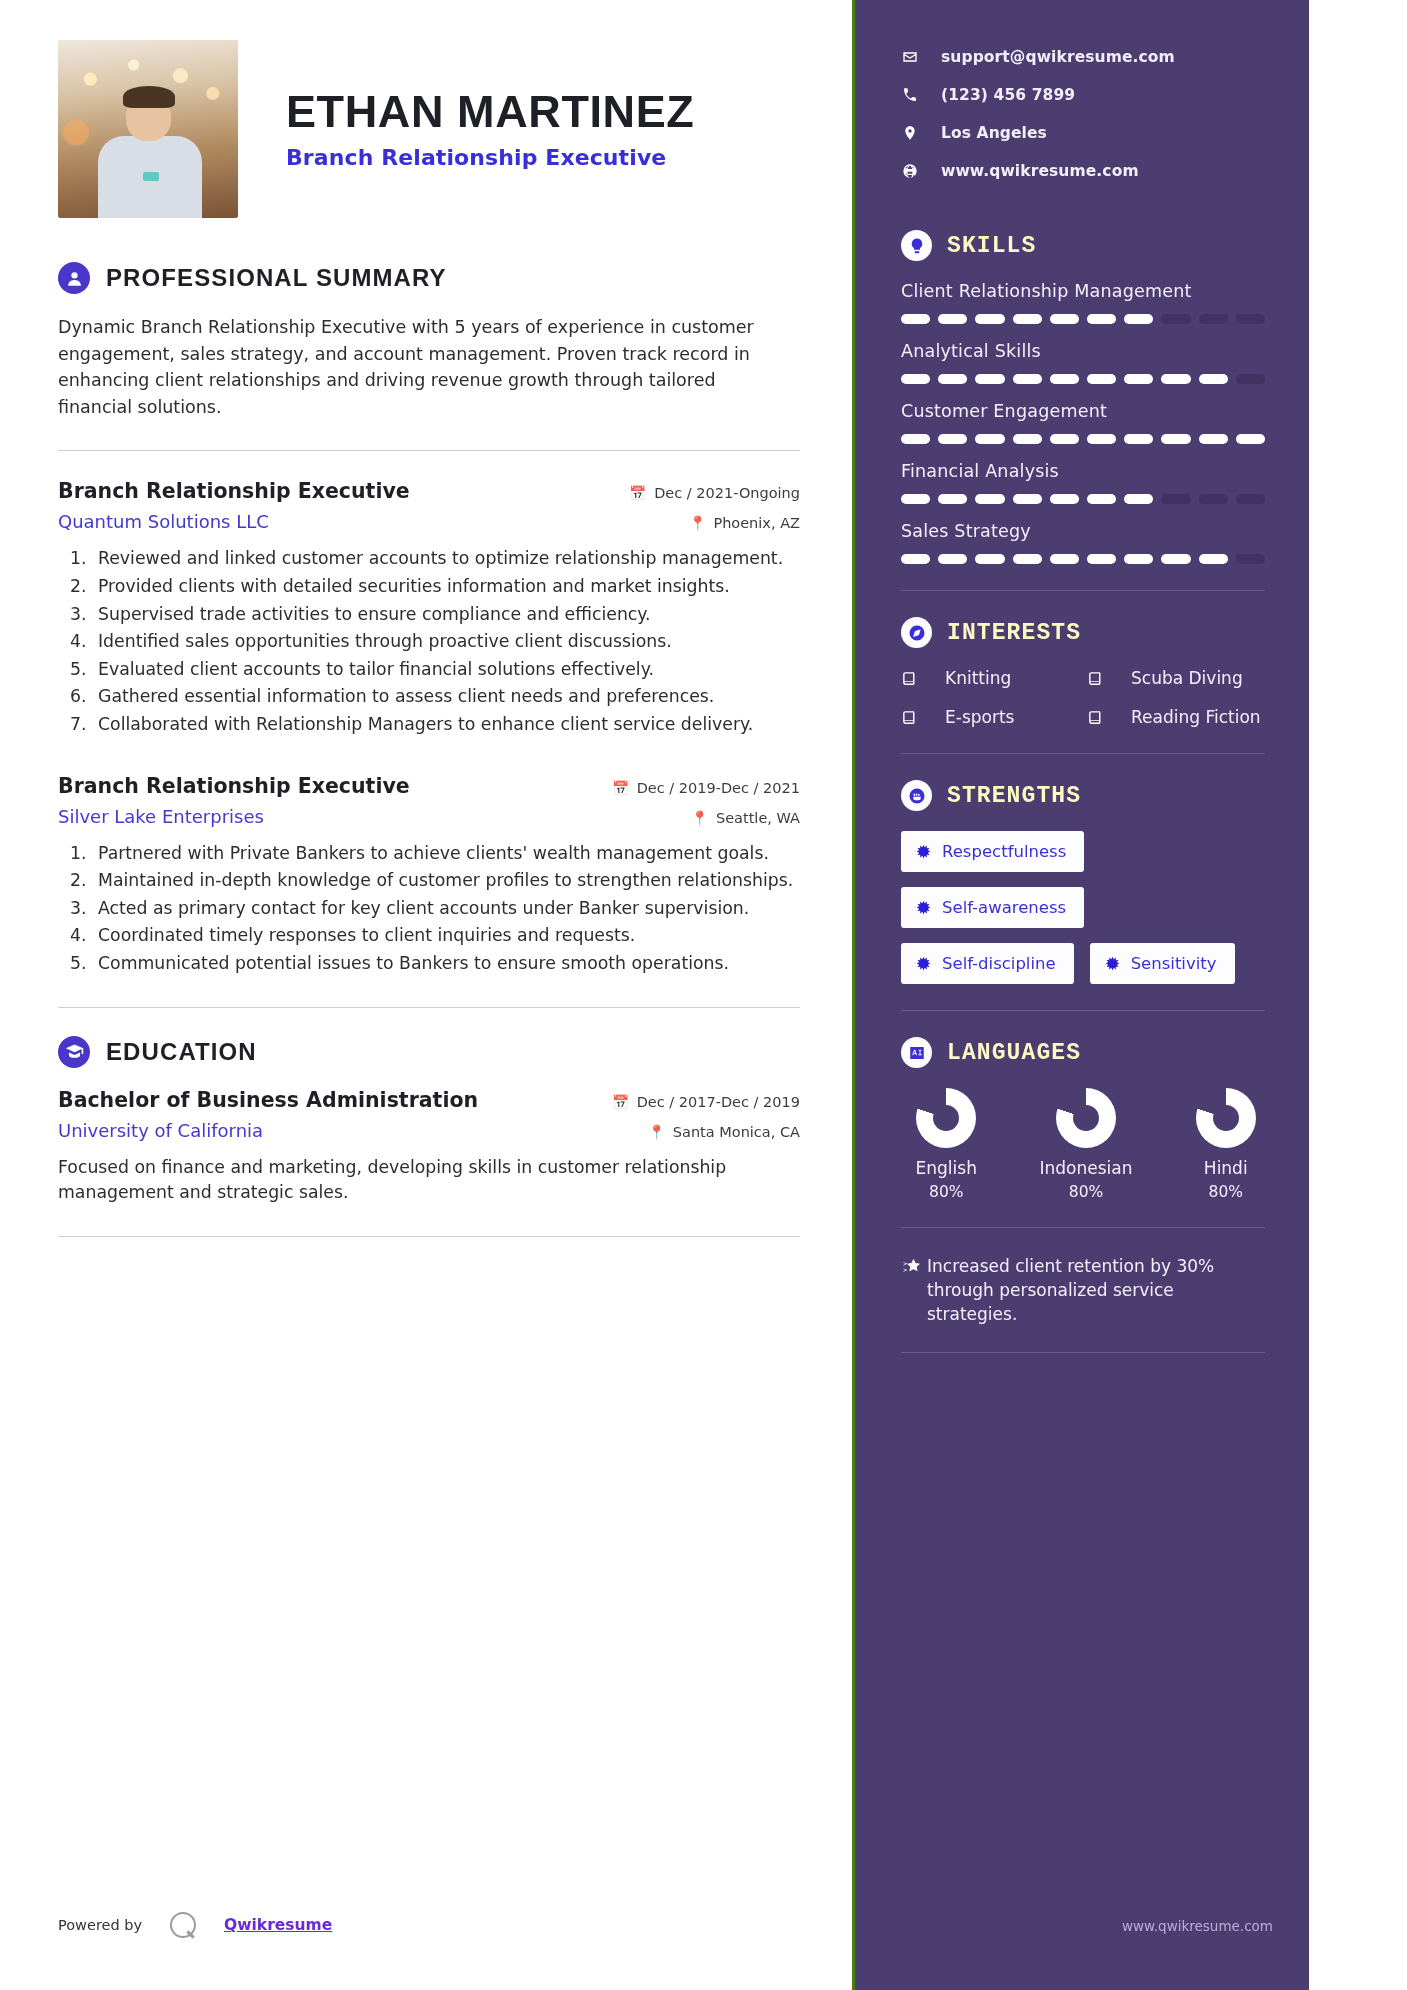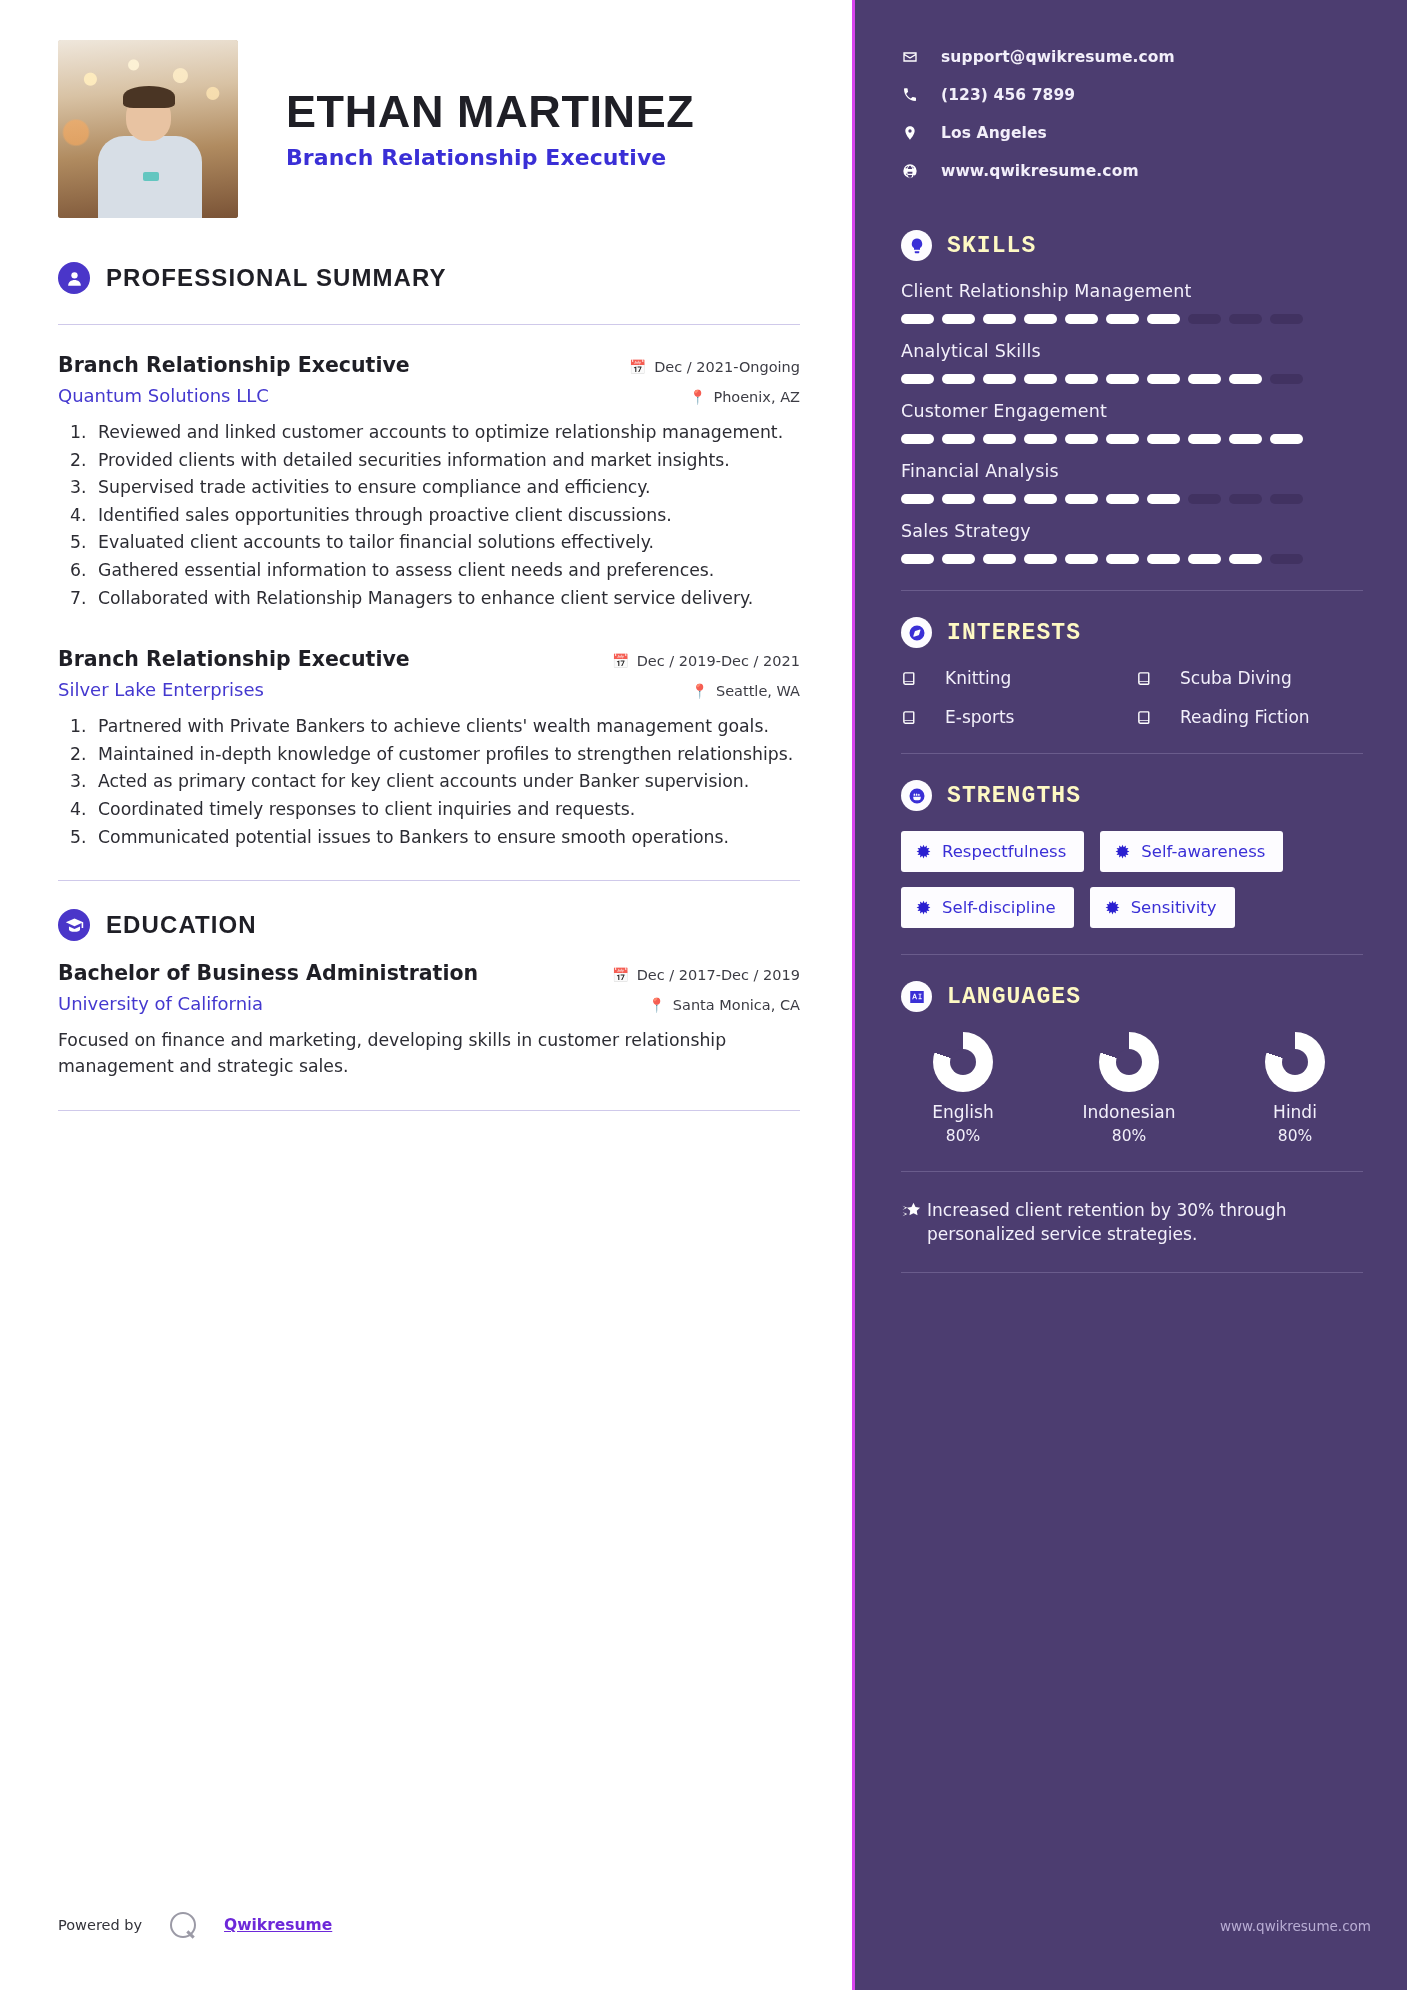--- a/index.html
+++ b/index.html
@@ -75,22 +75,22 @@
   .footer { position:absolute; left:58px; bottom:52px; display:flex; align-items:center; gap:28px; }
   .footer .pb { font-size:14.5px; color:#33333a; }
   .footer .qlogo { width:26px; height:26px; border-radius:50%; border:2.5px solid #9b9aa6;
                    position:relative; }
   .footer .qlogo:after{ content:""; position:absolute; right:-1px; bottom:0px; width:9px; height:3px;
                    background:#9b9aa6; transform:rotate(45deg); }
   .footer .qname { font-size:15.5px; font-weight:600; color:#6d28d9;
                    text-decoration:underline; }
 
   
-  .right { width:555px; background:#4c3d70; padding:48px 44px 0 46px; position:relative;
-           border-left:3px solid #d946ef; }
+  .right { width:457px; background:#4c3d70; padding:48px 44px 0 46px; position:relative;
+           border-left:3px solid #4d7c0f; }
 
   .contact { margin-bottom:50px; }
   .crow { display:flex; align-items:center; gap:22px; margin-bottom:20px; }
   .cico { width:18px; display:flex; justify-content:center; color:#fff; flex:none; }
   .cico svg { width:16px; height:16px; fill:#fff; }
   .ctxt { font-size:15.5px; color:#f2effa; font-weight:600; letter-spacing:.1px; }
 
   .rsec { margin-bottom:8px; }
   .rsec-head { display:flex; align-items:center; gap:15px; margin-bottom:20px; }
   .rbadge { width:31px; height:31px; border-radius:50%; background:#fdfcff; flex:none;
@@ -156,20 +156,21 @@
     <div class="sec">
       <div class="sec-head">
         <div class="badge">
           <svg viewBox="0 0 24 24">
               <circle cx="12" cy="8" r="4"></circle>
               <path d="M4 21c0-4.4 3.6-7 8-7s8 2.6 8 7z"></path>
             </svg>
         </div>
         <div class="sec-title">PROFESSIONAL SUMMARY</div>
       </div>
+      <div class="summary">Dynamic Branch Relationship Executive with 5 years of experience in customer engagement, sales strategy, and account management. Proven track record in enhancing client relationships and driving revenue growth through tailored financial solutions.</div>
     </div>
 
     <div class="rule"></div>
 
     <div class="sec">
 
       <div class="job">
         <div class="job-row">
           <div class="job-title">Branch Relationship Executive</div>
           <div class="job-meta">

